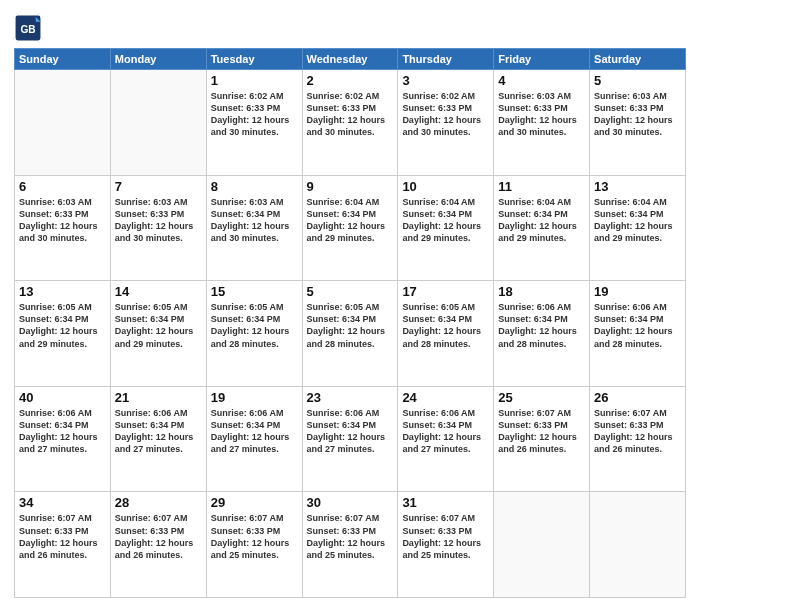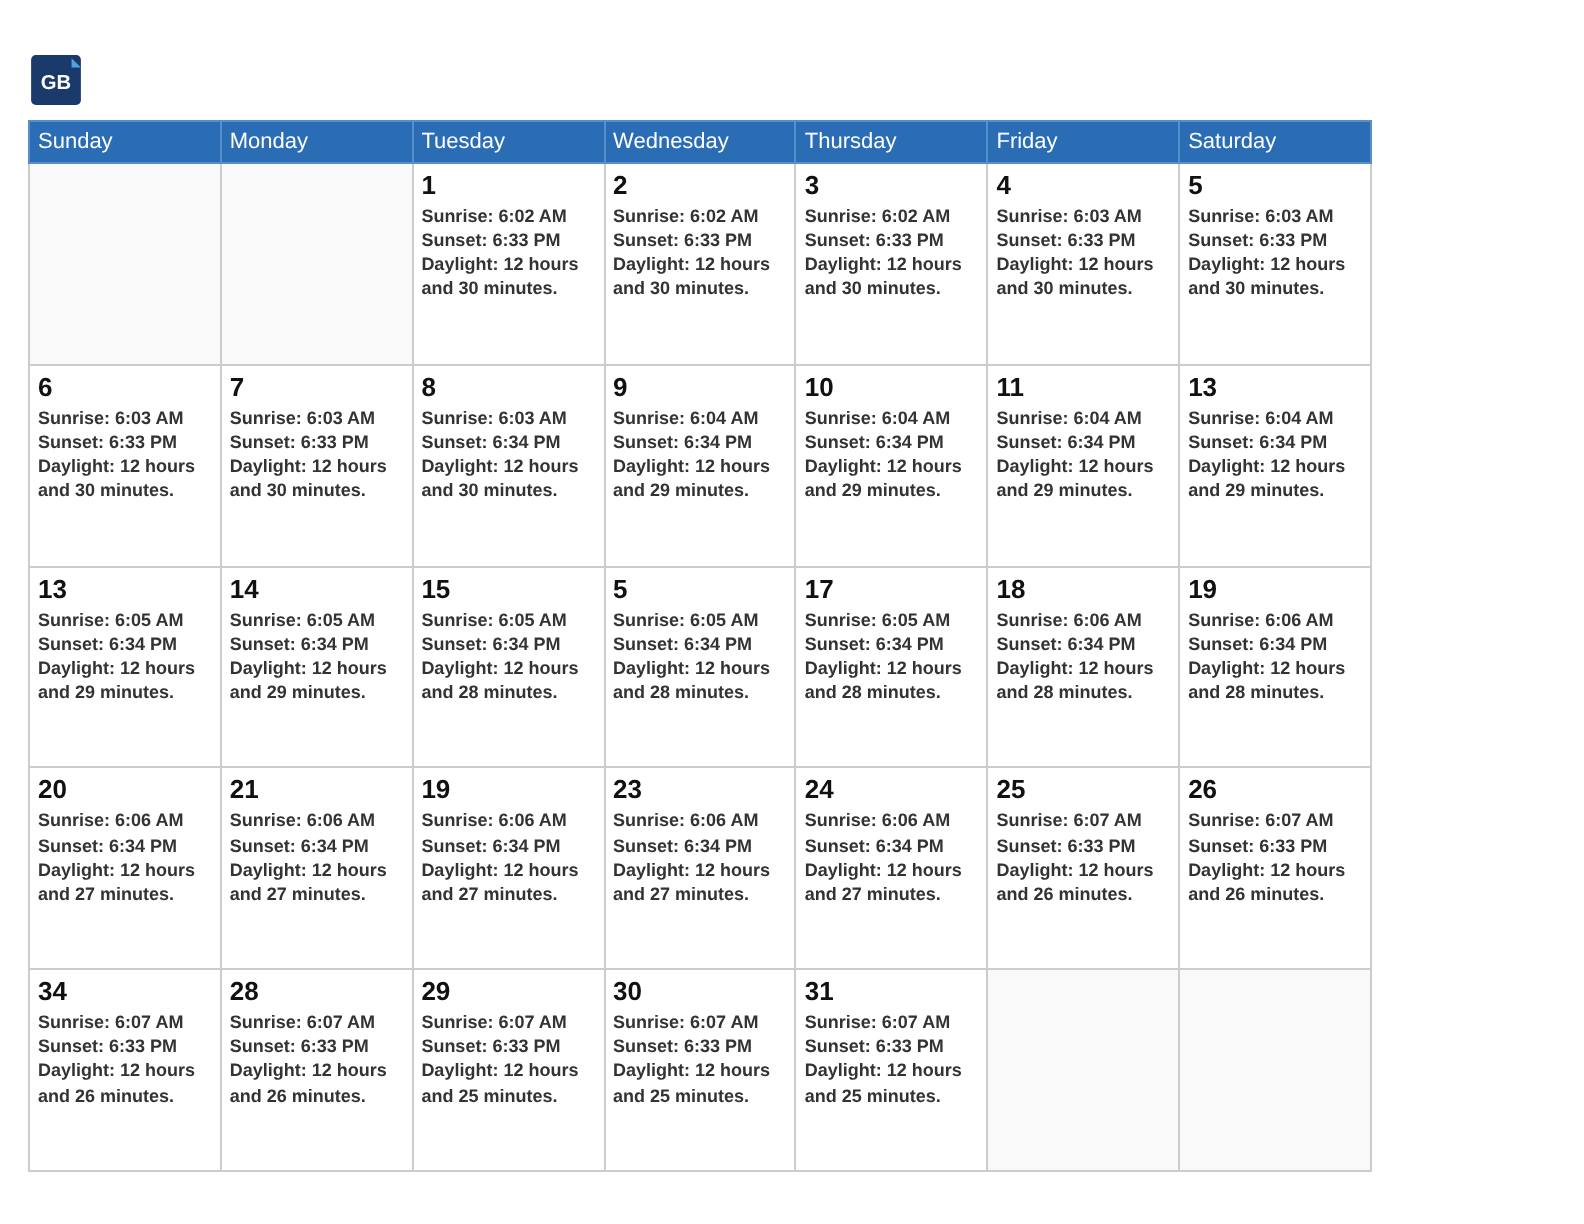--- a/index.html
+++ b/index.html
@@ -6,21 +6,21 @@
     body {
       width: 792px;
       height: 612px;
       font-family: Arial, sans-serif;
       background: #fff;
       overflow: hidden;
     }
     .page {
       width: 700px;
       height: 612px;
-      padding: 26px 14px;
+      padding: 14px 14px;
       display: flex;
       flex-direction: column;
     }
     .header {
       display: flex;
       justify-content: space-between;
       align-items: flex-start;
       margin-bottom: 6px;
     }
     .logo {
@@ -55,21 +55,21 @@
       flex: 1;
       border: 1px solid #ccc;
       border-collapse: collapse;
       width: 100%;
       table-layout: fixed;
     }
     .calendar th {
       background: #2a6db5;
       color: white;
       font-size: 11px;
-      font-weight: normal;
+      font-weight: bold;
       padding: 4px 4px;
       border: 1px solid #5590cc;
       text-align: left;
     }
     .calendar td {
       border: 1px solid #ccc;
       vertical-align: top;
       padding: 3px 4px;
       font-size: 9.5px;
       color: #333;
@@ -264,21 +264,21 @@
           <td>
             <span class="day-num">19</span>
             <div class="cell-text" style="white-space: pre-line;">Sunrise: 6:06 AM
 Sunset: 6:34 PM
 Daylight: 12 hours
 and 28 minutes.</div>
           </td>
         </tr>
         <tr>
           <td>
-            <span class="day-num">20</span>
+            <span class="day-num">40</span>
             <div class="cell-text" style="white-space: pre-line;">Sunrise: 6:06 AM
 Sunset: 6:34 PM
 Daylight: 12 hours
 and 27 minutes.</div>
           </td>
           <td>
             <span class="day-num">21</span>
             <div class="cell-text" style="white-space: pre-line;">Sunrise: 6:06 AM
 Sunset: 6:34 PM
 Daylight: 12 hours

